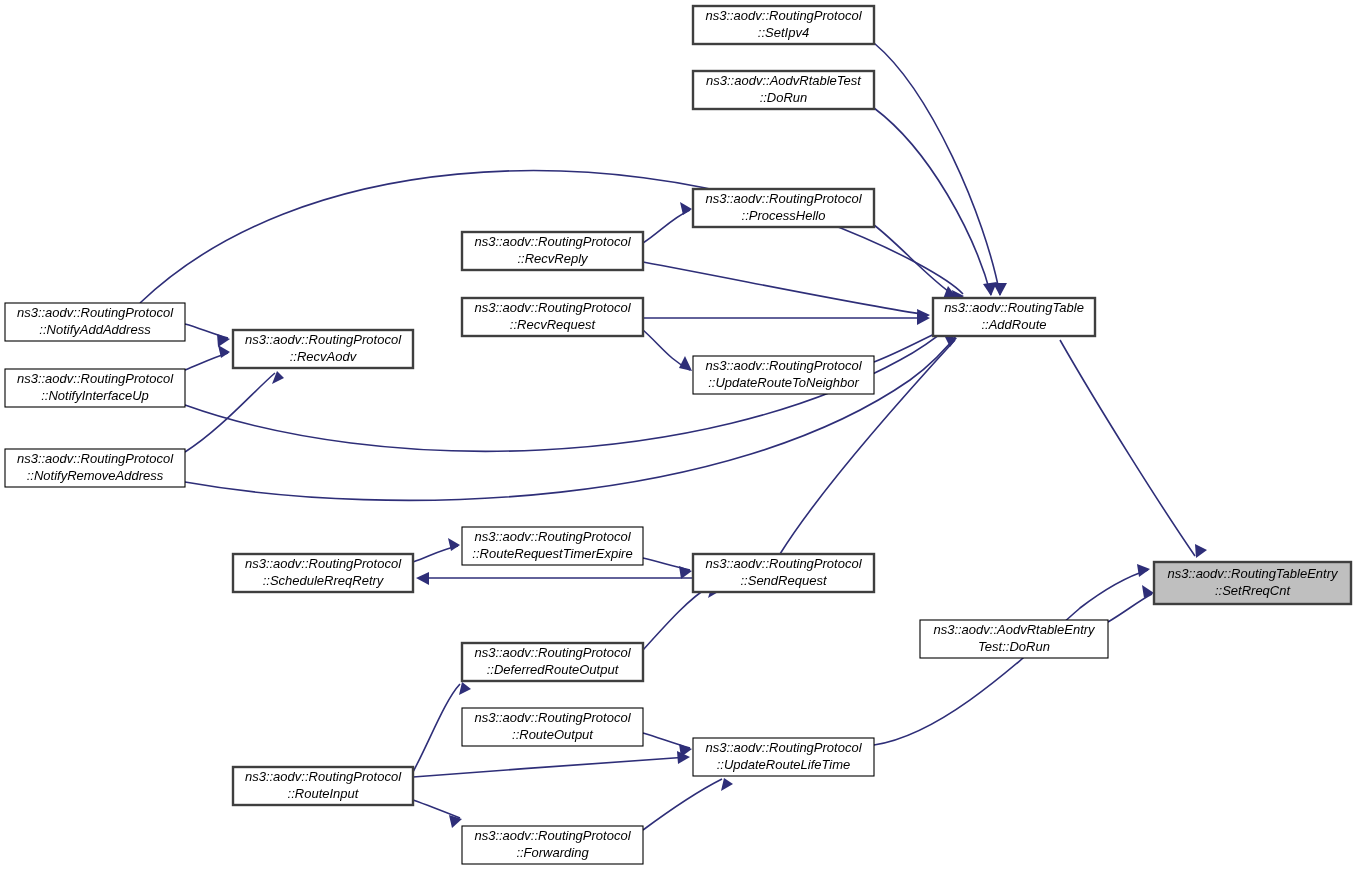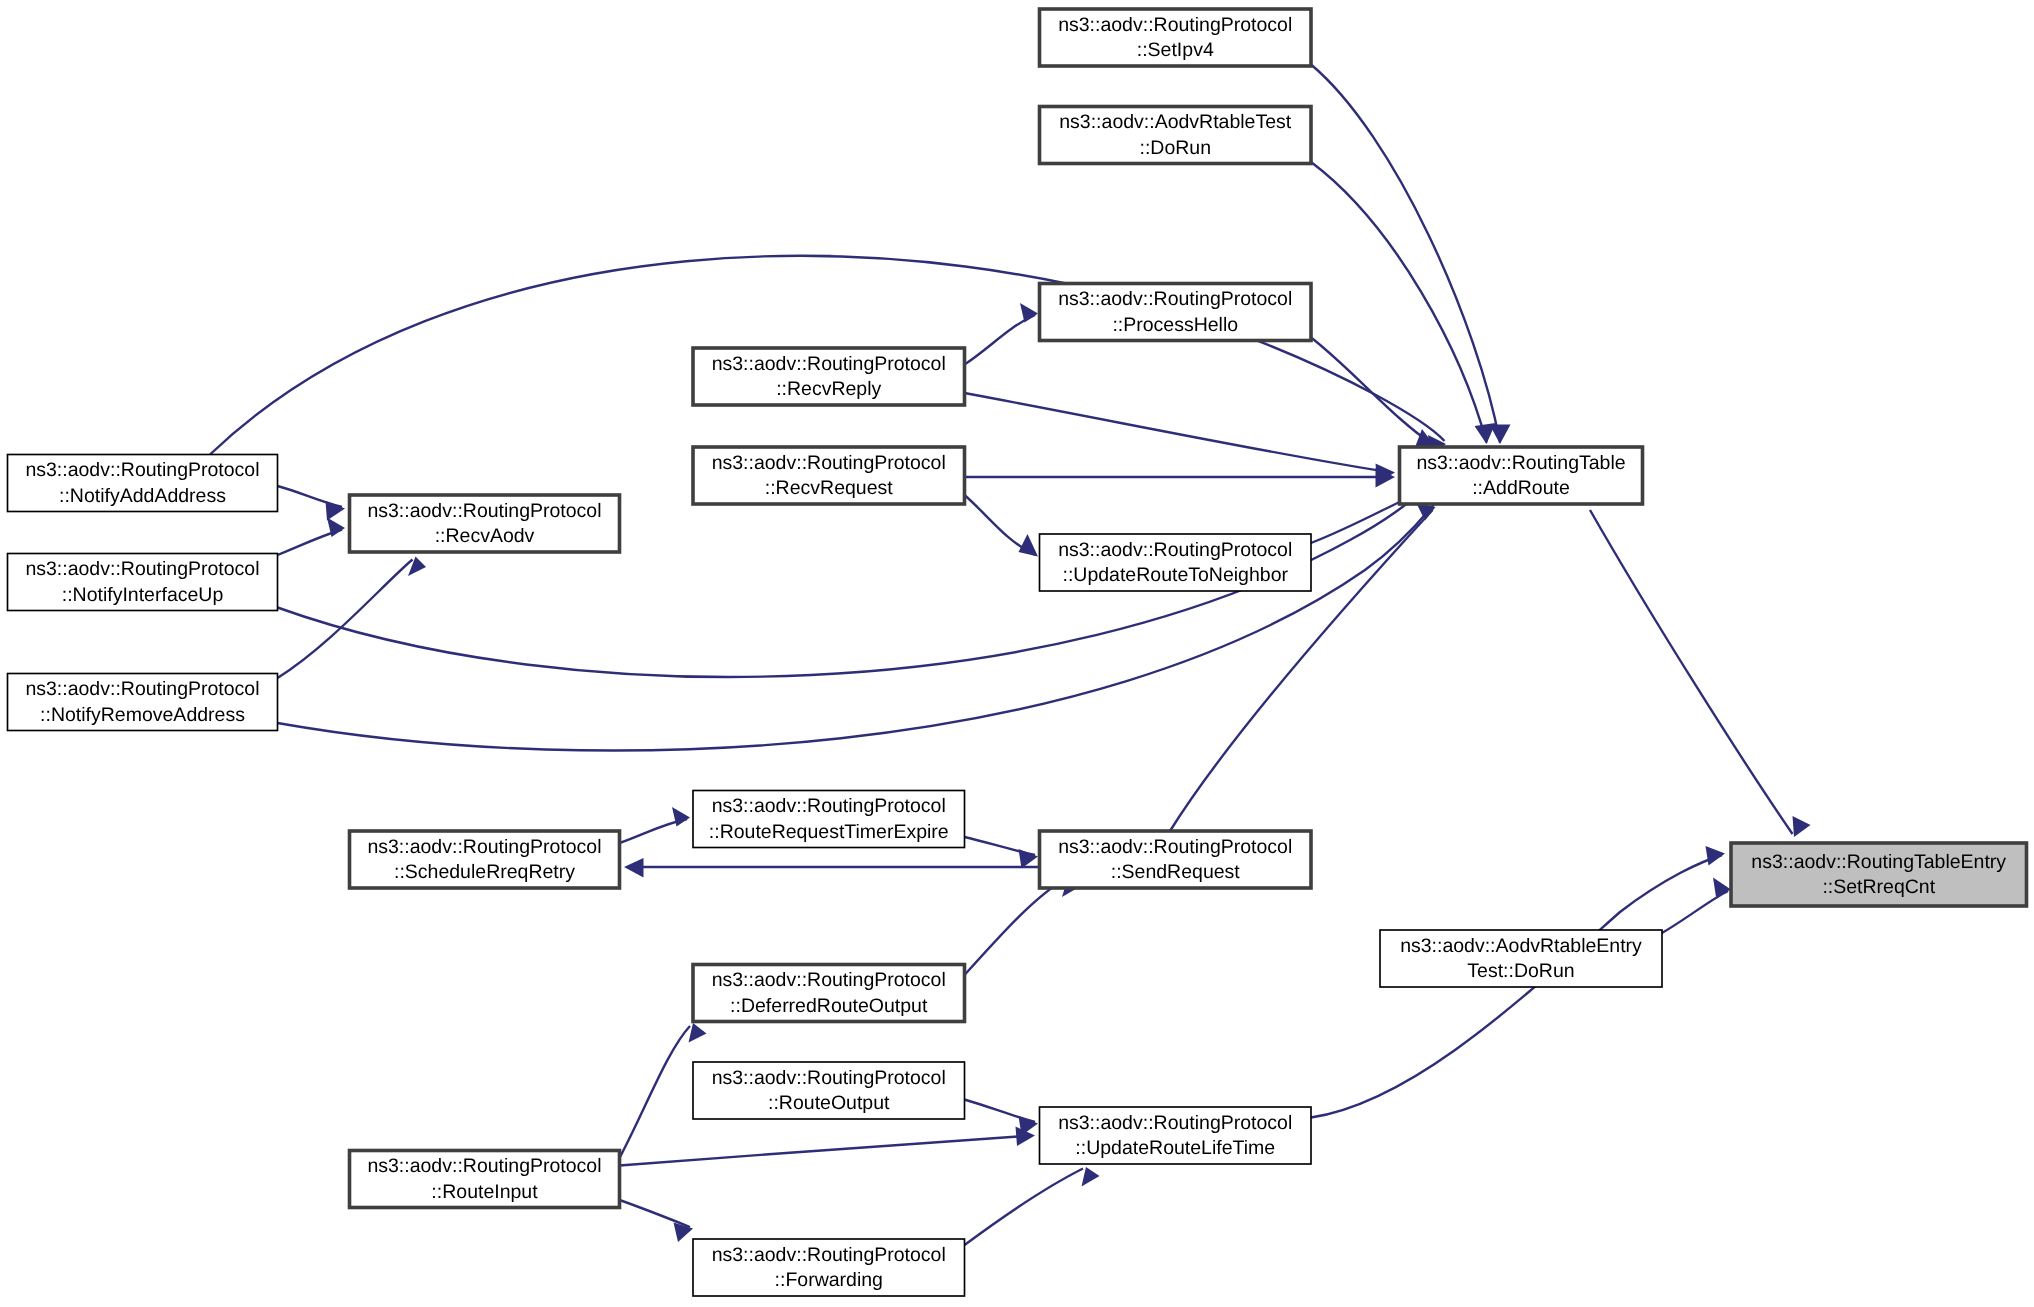--- a/index.html
+++ b/index.html
@@ -10,20 +10,21 @@
   body {
     width: 1356px;
     height: 871px;
     font-family: "Liberation Sans", sans-serif;
     overflow: hidden;
   }
   #graph-root {
     position: relative;
     width: 1212px;
     height: 871px;
+    font-style: italic;
   }
   svg#callgraph {
     display: block;
     width: 1356px;
     height: 871px;
   }
   .edge {
     fill: none;
     stroke: #2e2e78;
     stroke-width: 1.6;

